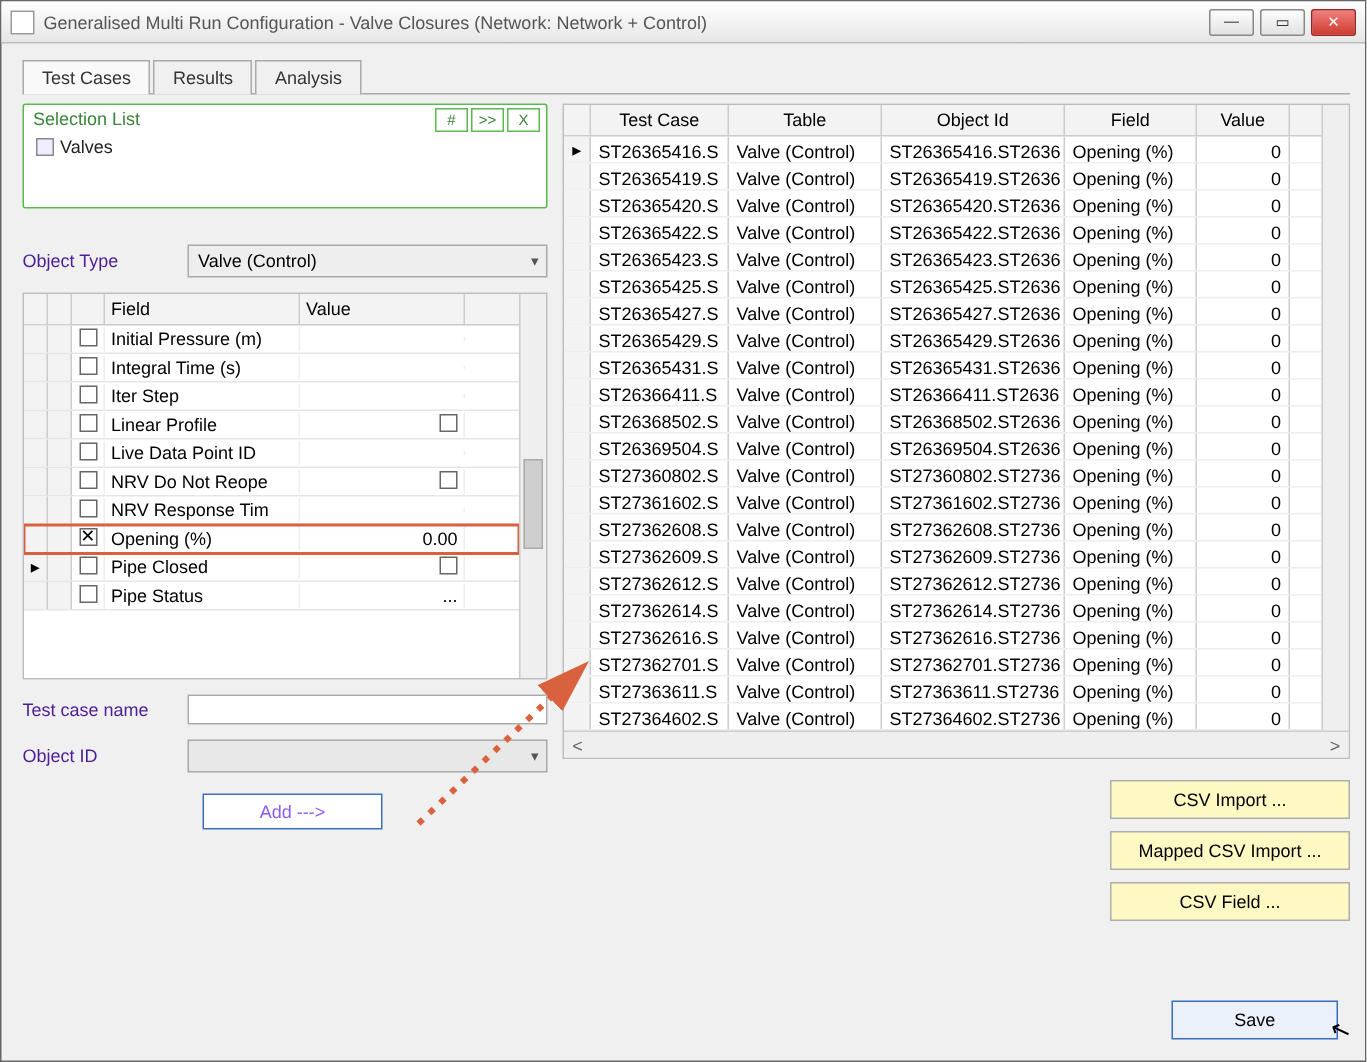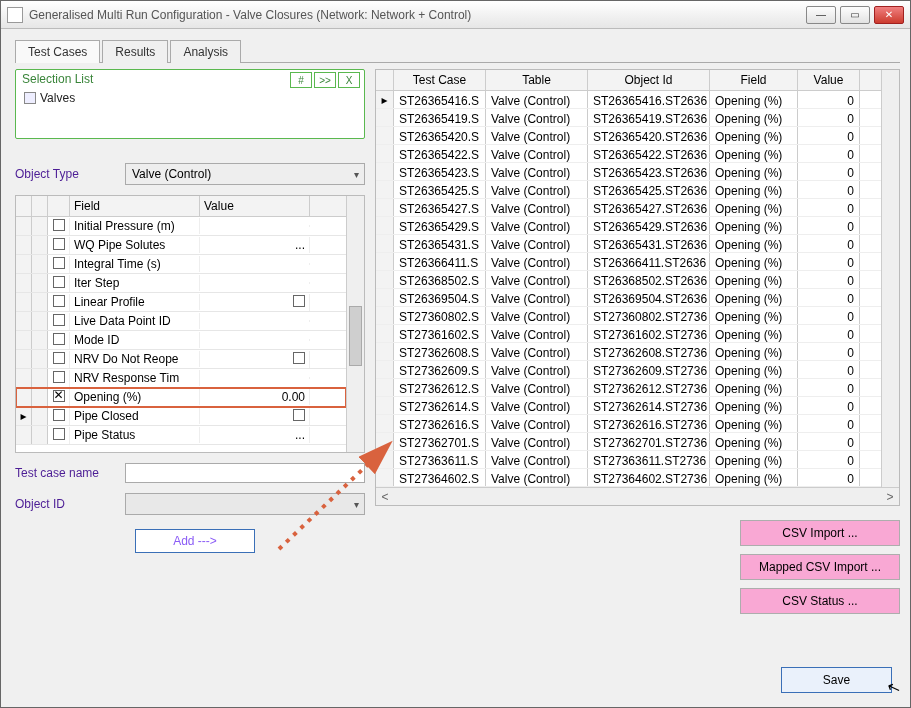--- a/index.html
+++ b/index.html
@@ -112,21 +112,21 @@
   .bg-row .c-tc {width:92px;}
   .bg-row .c-tb {width:102px;}
   .bg-row .c-oi {width:122px;text-align:right;}
   .bg-row .c-fd {width:88px;}
   .bg-row .c-vl {width:62px; text-align:right;}
   .bg-vscroll { width:18px; background:#efefef; border-left:1px solid #ccc;}
   .bg-hscroll { height:18px; background:#efefef; border-top:1px solid #ccc; display:flex; align-items:center;}
   .bg-hscroll .harrow { width:18px; text-align:center; color:#666;}
   .right-btns { margin-top:14px; align-self:flex-end; display:flex; flex-direction:column; gap:8px;}
   .std-btn {
-    width:160px; height:26px; border:1px solid #adadad; background:#f9a8d4;
+    width:160px; height:26px; border:1px solid #adadad; background:#fef9c3;
     display:flex;align-items:center;justify-content:center;
   }
   .save-row { position:absolute; right:18px; bottom:14px;}
   .save-btn { width:111px; height:26px; border:1px solid #3a6fb7; background:#eaf1fb; display:flex;align-items:center;justify-content:center;margin-top:11px;}
   .arrow-dotted {
     position:absolute; left:268px; top:410px; width:130px; height:120px; pointer-events:none;
   }
   .cursor { position:absolute; right:10px; bottom:10px; font-size:16px; color:#000; transform:rotate(-20deg);}
 </style>
 </head>
@@ -187,27 +187,20 @@
                   <div class="c-ind"></div>
                   <div class="c-ind2"></div>
                   <div class="c-cb"><span class="cb"></span></div>
                   <div class="c-field">Initial Pressure (m)</div>
                   <div class="c-val" style="text-align:right"><span></span></div>
                 </div>
                 <div class="fg-row">
                   <div class="c-ind"></div>
                   <div class="c-ind2"></div>
                   <div class="c-cb"><span class="cb"></span></div>
-                  <div class="c-field">WQ Pipe Solutes</div>
-                  <div class="c-val" style="text-align:right"><span>...</span></div>
-                </div>
-                <div class="fg-row">
-                  <div class="c-ind"></div>
-                  <div class="c-ind2"></div>
-                  <div class="c-cb"><span class="cb"></span></div>
                   <div class="c-field">Integral Time (s)</div>
                   <div class="c-val" style="text-align:right"><span></span></div>
                 </div>
                 <div class="fg-row">
                   <div class="c-ind"></div>
                   <div class="c-ind2"></div>
                   <div class="c-cb"><span class="cb"></span></div>
                   <div class="c-field">Iter Step</div>
                   <div class="c-val" style="text-align:right"><span></span></div>
                 </div>
@@ -216,27 +209,20 @@
                   <div class="c-ind2"></div>
                   <div class="c-cb"><span class="cb"></span></div>
                   <div class="c-field">Linear Profile</div>
                   <div class="c-val" style="text-align:right"><span class="cb"></span></div>
                 </div>
                 <div class="fg-row">
                   <div class="c-ind"></div>
                   <div class="c-ind2"></div>
                   <div class="c-cb"><span class="cb"></span></div>
                   <div class="c-field">Live Data Point ID</div>
-                  <div class="c-val" style="text-align:right"><span></span></div>
-                </div>
-                <div class="fg-row">
-                  <div class="c-ind"></div>
-                  <div class="c-ind2"></div>
-                  <div class="c-cb"><span class="cb"></span></div>
-                  <div class="c-field">Mode ID</div>
                   <div class="c-val" style="text-align:right"><span></span></div>
                 </div>
                 <div class="fg-row">
                   <div class="c-ind"></div>
                   <div class="c-ind2"></div>
                   <div class="c-cb"><span class="cb"></span></div>
                   <div class="c-field">NRV Do Not Reope</div>
                   <div class="c-val" style="text-align:right"><span class="cb"></span></div>
                 </div>
                 <div class="fg-row">
@@ -484,21 +470,21 @@
           <div class="bg-hscroll">
             <div class="harrow">&lt;</div>
               <div style="flex:1"></div>
               <div class="harrow">&gt;</div>
           </div>
         </div>
 
         <div class="right-btns">
           <div class="std-btn">CSV Import ...</div>
           <div class="std-btn">Mapped CSV Import ...</div>
-          <div class="std-btn">CSV Status ...</div>
+          <div class="std-btn">CSV Field ...</div>
         </div>
       </div>
     </div>
 
     <div class="save-row">
       <div class="save-btn">Save</div>
     </div>
 
     <svg class="arrow-dotted" viewBox="0 0 130 120">
       <defs>

